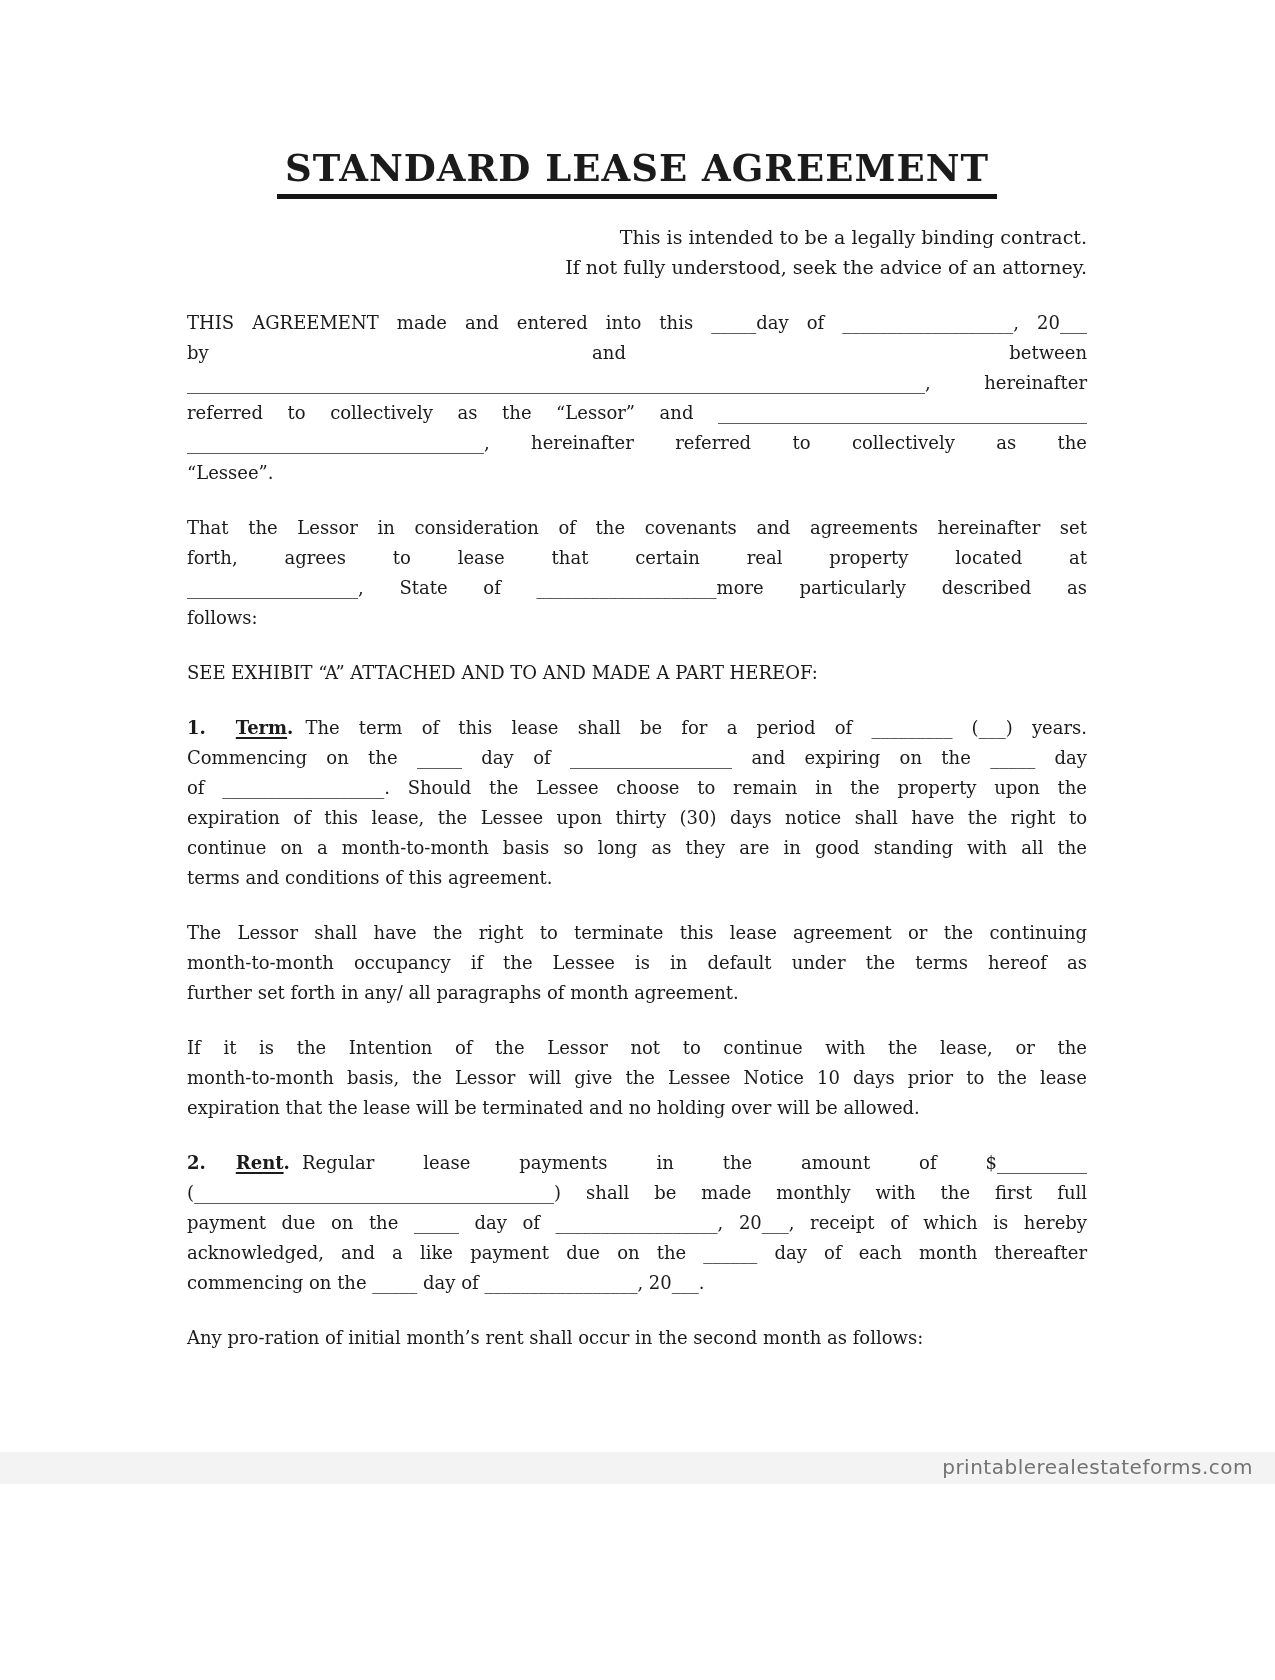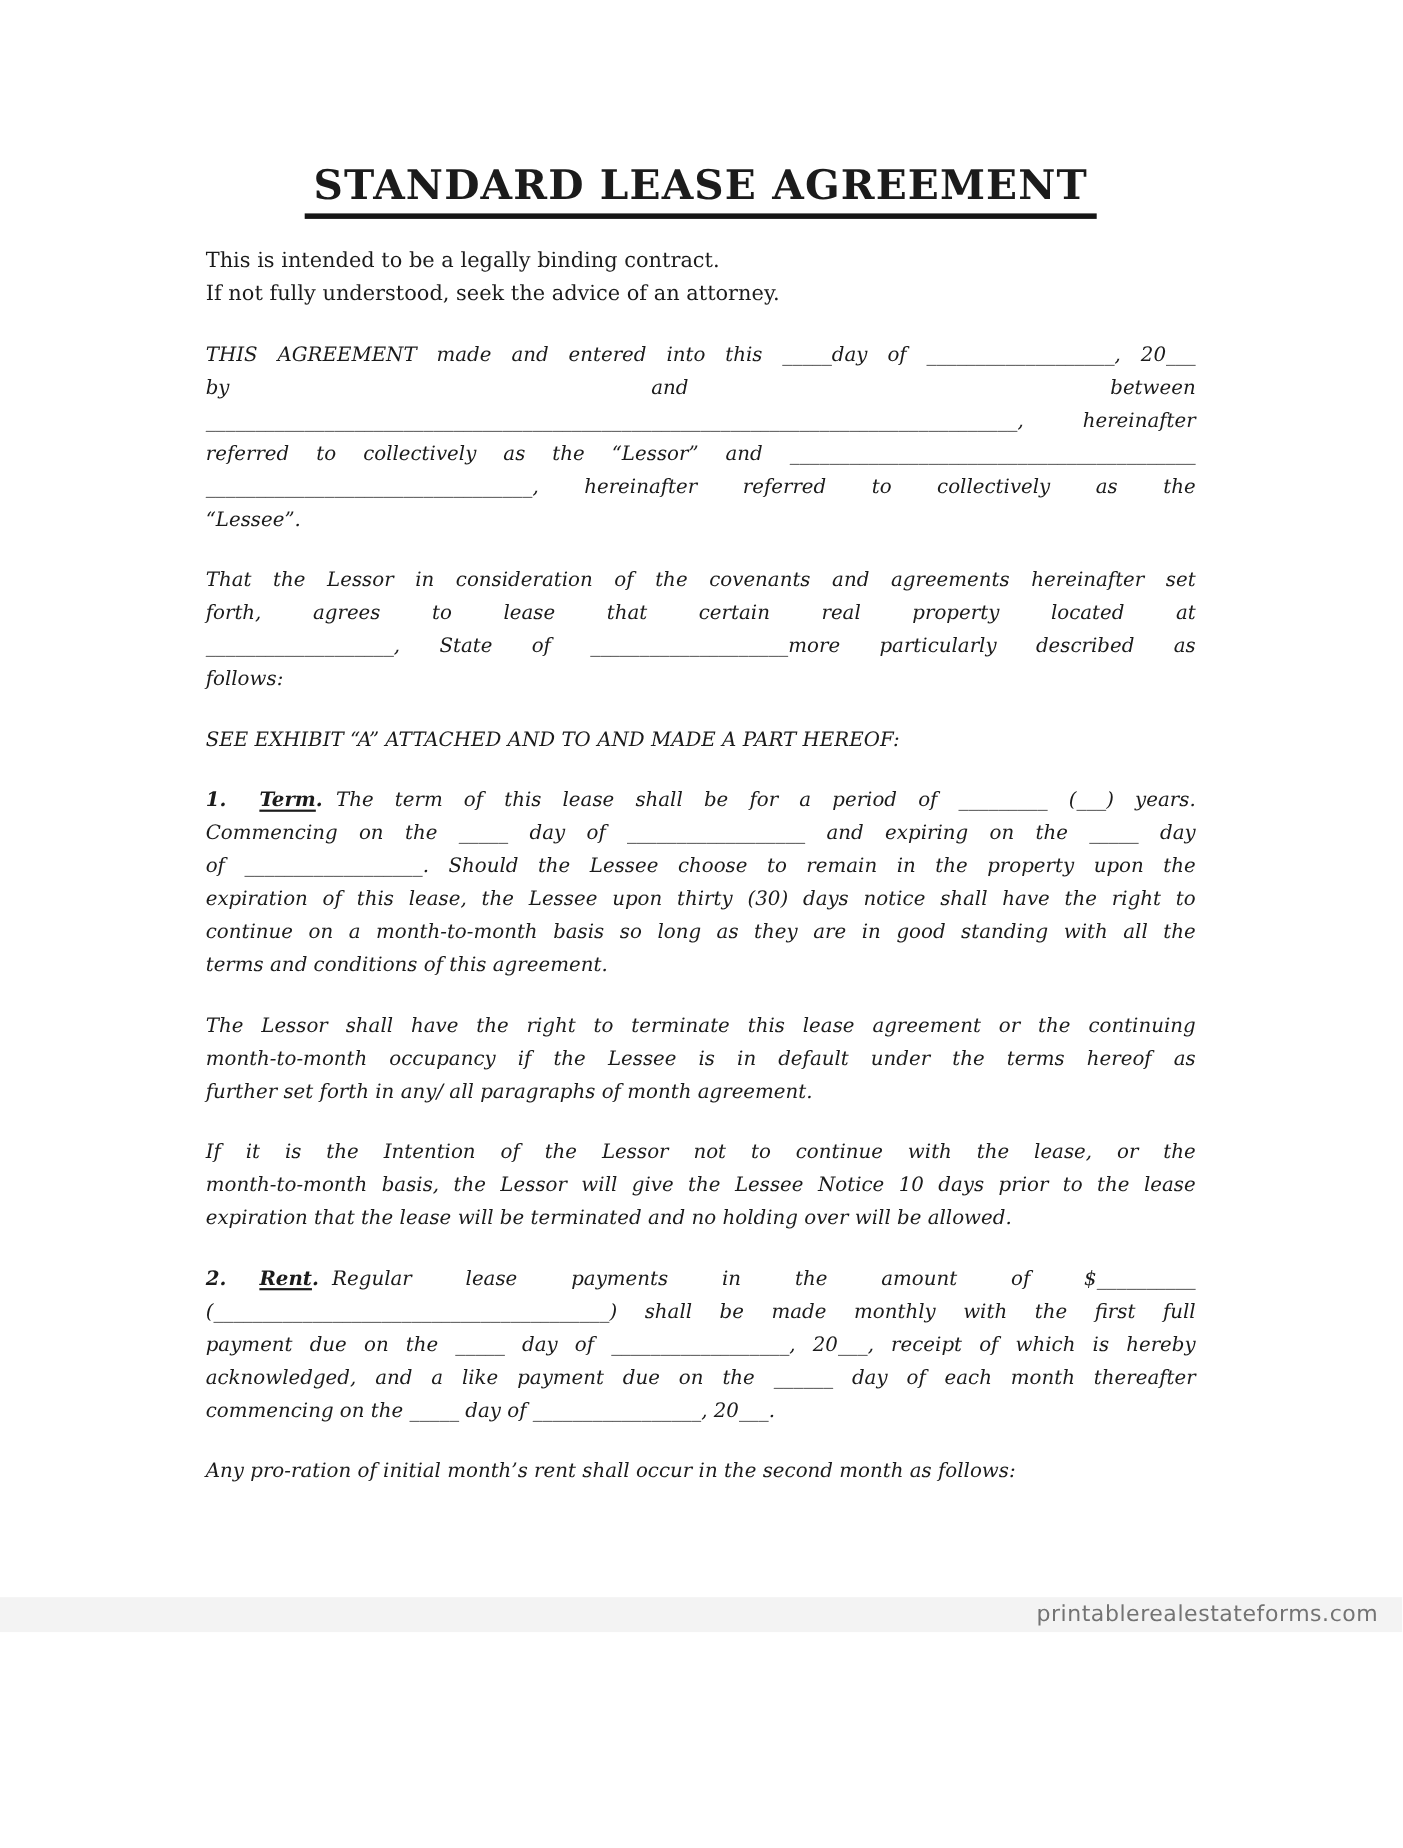--- a/index.html
+++ b/index.html
@@ -16,23 +16,23 @@
   }
   .title-wrap { padding-top:147px; text-align:center; }
   .doc-title {
     display:inline-block;
     font-size:37px; font-weight:bold;
     letter-spacing:1px;
     border-bottom:5px solid #151515;
     padding:0 8px 4px 8px;
     line-height:1.15;
   }
-  .subtitle { margin-top:23px; text-align:left; font-size:19px; line-height:30px; }
+  .subtitle { margin-top:23px; text-align:right; font-size:19px; line-height:30px; }
   .doc-body { margin-top:26px; font-size:18px; line-height:30px; }
-  .para { margin:0 0 25px 0;font-style:italic; }
+  .para { margin:0 0 25px 0; }
   .para.heading { font-size:20px; font-weight:bold; }
   .para.heading { margin-bottom:30px; }
   .para.exhibit { }
   .line { text-align:justify; text-align-last:justify; -moz-text-align-last:justify; }
   .line.last { text-align-last:left; -moz-text-align-last:left; }
   .line span.b { font-weight:bold; }
   .line span.u { text-decoration:underline; text-underline-offset:3px; text-decoration-thickness:2px; }
   .gap { display:inline-block; height:1px; }
   .copyright {
     position:absolute; top:1518px; right:199px;

